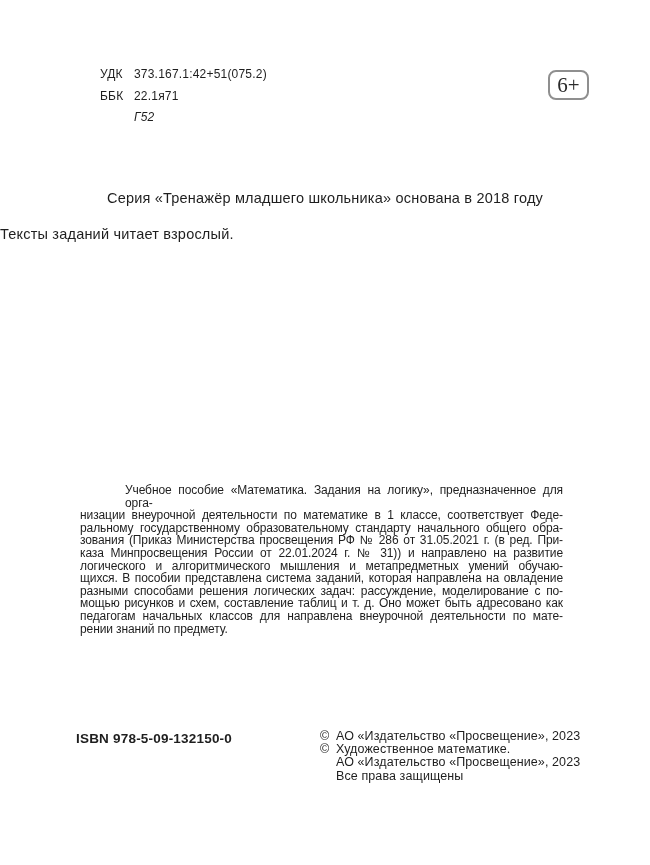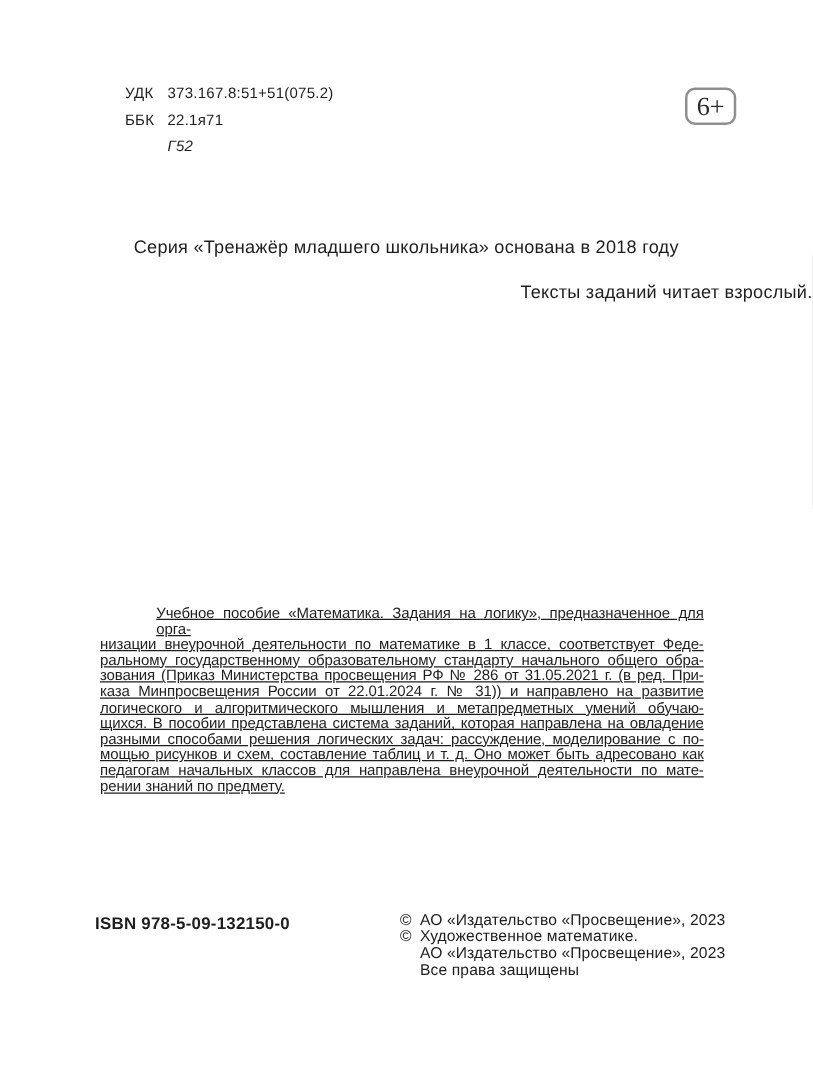--- a/index.html
+++ b/index.html
@@ -24,43 +24,43 @@
     position:absolute; left:548px; top:70px;
     width:37px; height:26px;
     border:2px solid #8f8f8f; border-radius:8px;
     display:flex; align-items:center; justify-content:center;
     font-family:"Liberation Serif","DejaVu Serif",serif;
     font-size:21px; color:#2b2b2b;
   }
 
   
   .series-note  { position:absolute; left:0; top:190px; width:650px; text-align:center; font-size:14.5px; letter-spacing:0.2px; }
-  .reading-note { position:absolute; left:0; top:226px; width:650px; text-align:right; font-size:14.5px; letter-spacing:0.2px; }
+  .reading-note { position:absolute; left:0; top:226px; width:650px; text-align:left; font-size:14.5px; letter-spacing:0.2px; }
 
   
   .annotation { position:absolute; left:80px; top:484px; width:483px; font-size:12px; line-height:12.6px; letter-spacing:-0.1px; }
-  .annotation .line { text-align:justify; text-align-last:justify;text-decoration:underline; }
+  .annotation .line { text-align:justify; text-align-last:justify; }
   .annotation .line.first { padding-left:45px; }
   .annotation .line.last  { text-align-last:left; }
 
   
   .isbn { position:absolute; left:76px; top:731px; font-size:13.5px; font-weight:bold; letter-spacing:0.2px; }
   .copyright { position:absolute; left:320px; top:730px; font-size:12.5px; line-height:13.2px; letter-spacing:0.1px; }
   .c-row { display:flex; }
   .c-bullet { width:16px; flex:0 0 16px; }
 </style>
 </head>
 <body>
 
 <div class="page">
 
   <div class="codes">
     <div class="code-row">
       <span class="code-label">УДК</span>
-      <span>373.167.8:51+51(075.2)</span>
+      <span>373.167.1:42+51(075.2)</span>
     </div>
     <div class="code-row">
       <span class="code-label">ББК</span>
       <span>22.1я71</span>
     </div>
     <div class="gcode">Г52</div>
   </div>
 
   <div class="badge">6+</div>
 

